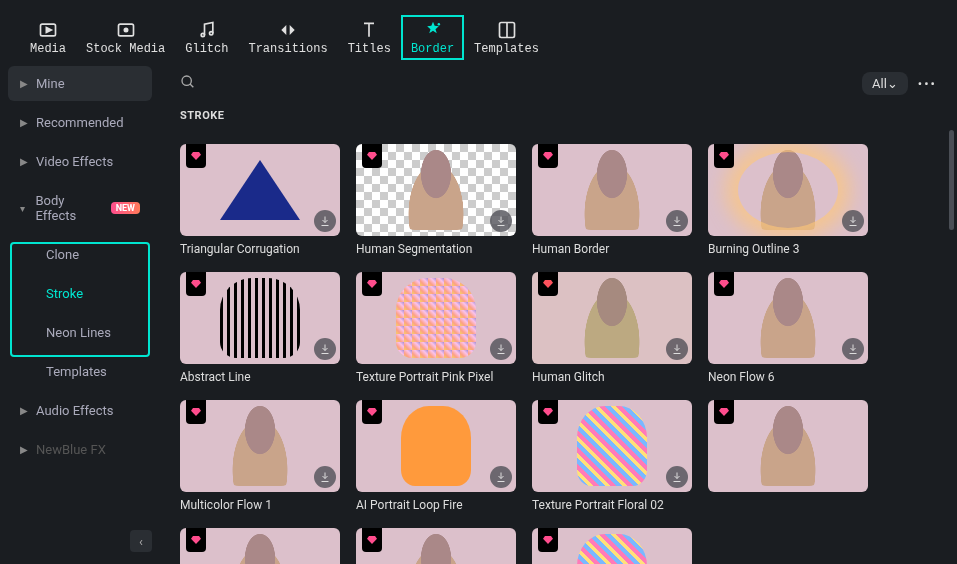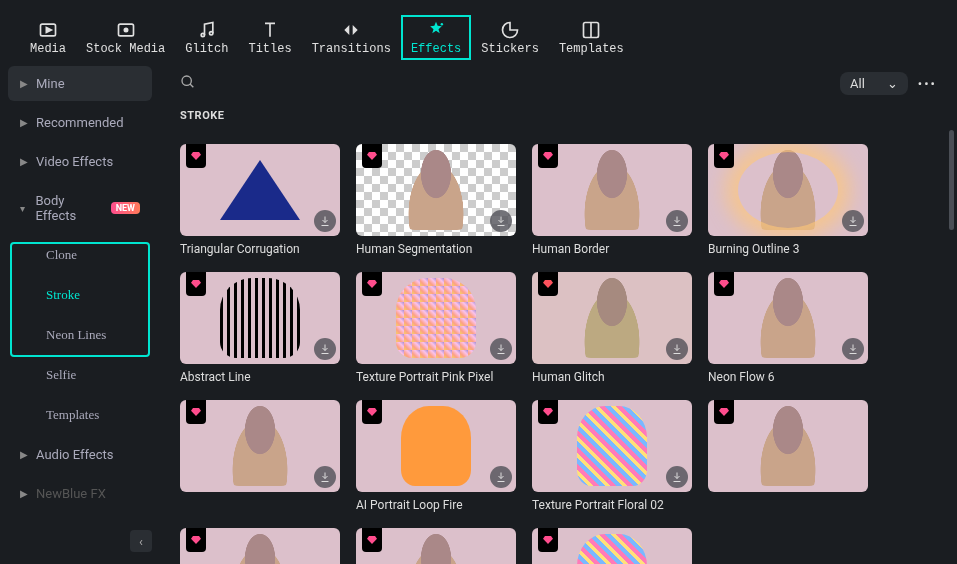--- a/index.html
+++ b/index.html
@@ -62,21 +62,21 @@
 }
 .sidebar-item.top {
   background: #2a2e33;
 }
 .sidebar-item .chev {
   width: 8px;
   margin-right: 8px;
   color: #888;
   font-size: 10px;
 }
-.sidebar-item.child { padding-left: 38px; font-family: Liberation Serif, serif; }
+.sidebar-item.child { padding-left: 38px; }
 .sidebar-item.active-text { color: #00e5d0; }
 .group-highlight {
   border: 2px solid #00e5d0;
   border-radius: 4px;
   position: absolute;
   left: 10px;
   width: 140px;
   pointer-events: none;
 }
 .new-badge {
@@ -115,21 +115,21 @@
   padding: 12px 20px;
 }
 .search-icon { color: #aaa; cursor: pointer; }
 .spacer { flex: 1; }
 .dropdown {
   background: #2a2e33;
   padding: 4px 10px;
   border-radius: 8px;
   display: flex;
   align-items: center;
-  gap: 22px;
+  gap: 0;
   cursor: pointer;
   color: #ddd;
   margin-right: 10px;
 }
 .more-btn { color: #ddd; cursor: pointer; letter-spacing: 2px; }
 .section-title {
   padding: 2px 20px 10px;
   font-size: 11px;
   font-weight: 700;
   letter-spacing: 0.5px;
@@ -253,51 +253,43 @@
         <svg width="20" height="20" viewBox="0 0 24 24" fill="none" stroke="currentColor" stroke-width="2">
           <path d="M9 18V5l10-2v13"></path>
           <circle cx="7" cy="18" r="2"></circle>
           <circle cx="17" cy="16" r="2"></circle>
         </svg>
       </span>
     <span class="label">Glitch</span>
   </div>
   <div class="top-tab">
     <span class="icon">
-        <svg width="20" height="20" viewBox="0 0 24 24" fill="none" stroke="currentColor" stroke-width="2">
-          <path d="M6 4h12M12 4v16"></path>
-        </svg>
-      </span>
-    <span class="label">Titles</span>
-  </div>
-  <div class="top-tab">
-    <span class="icon">
         <svg width="20" height="20" viewBox="0 0 24 24" fill="currentColor">
           <polygon points="4,12 10,6 10,18"></polygon>
           <polygon points="20,12 14,6 14,18"></polygon>
         </svg>
       </span>
     <span class="label">Transitions</span>
   </div>
+  <div class="top-tab">
+    <span class="icon">
+        <svg width="20" height="20" viewBox="0 0 24 24" fill="none" stroke="currentColor" stroke-width="2">
+          <path d="M6 4h12M12 4v16"></path>
+        </svg>
+      </span>
+    <span class="label">Titles</span>
+  </div>
   <div class="top-tab active">
     <span class="icon">
         <svg width="20" height="20" viewBox="0 0 24 24" fill="currentColor">
           <path d="M12 2l2 5 5 .5-4 3.5 1.5 5L12 13l-4.5 3 1.5-5-4-3.5 5-.5z"></path>
           <circle cx="19" cy="5" r="1.5"></circle>
         </svg>
       </span>
-    <span class="label">Effects</span>
-  </div>
-  <div class="top-tab">
-    <span class="icon">
-        <svg width="20" height="20" viewBox="0 0 24 24" fill="none" stroke="currentColor" stroke-width="2">
-          <path d="M12 3a9 9 0 1 0 9 9h-9z"></path>
-        </svg>
-      </span>
-    <span class="label">Stickers</span>
+    <span class="label">Border</span>
   </div>
   <div class="top-tab">
     <span class="icon">
         <svg width="20" height="20" viewBox="0 0 24 24" fill="none" stroke="currentColor" stroke-width="2">
           <rect x="3" y="3" width="18" height="18" rx="2"></rect>
           <line x1="12" y1="3" x2="12" y2="21"></line>
         </svg>
       </span>
     <span class="label">Templates</span>
   </div>
@@ -326,23 +318,20 @@
       <span class="new-badge">NEW</span>
     </div>
     <div class="sidebar-item child">
       <span>Clone</span>
     </div>
     <div class="sidebar-item child active-text">
       <span>Stroke</span>
     </div>
     <div class="sidebar-item child">
       <span>Neon Lines</span>
-    </div>
-    <div class="sidebar-item child">
-      <span>Selfie</span>
     </div>
     <div class="sidebar-item child">
       <span>Templates</span>
     </div>
     <div class="sidebar-item">
       <span class="chev">▶</span>
       <span>Audio Effects</span>
     </div>
     <div class="sidebar-item sidebar-dim">
       <span class="chev">▶</span>
@@ -471,20 +460,21 @@
       <div class="card">
         <div class="thumb">
             <div class="silhouette"></div>
             <span class="gem"></span>
             <span class="dl-btn">
               <svg width="12" height="12" viewBox="0 0 24 24" fill="none" stroke="currentColor" stroke-width="2">
                 <path d="M12 3v12m-5-5 5 5 5-5M5 21h14"></path>
               </svg>
             </span>
           </div>
+        <div class="card-title">Multicolor Flow 1</div>
       </div>
       <div class="card">
         <div class="thumb">
             <div class="orange-fill"></div>
             <span class="gem"></span>
             <span class="dl-btn">
               <svg width="12" height="12" viewBox="0 0 24 24" fill="none" stroke="currentColor" stroke-width="2">
                 <path d="M12 3v12m-5-5 5 5 5-5M5 21h14"></path>
               </svg>
             </span>

